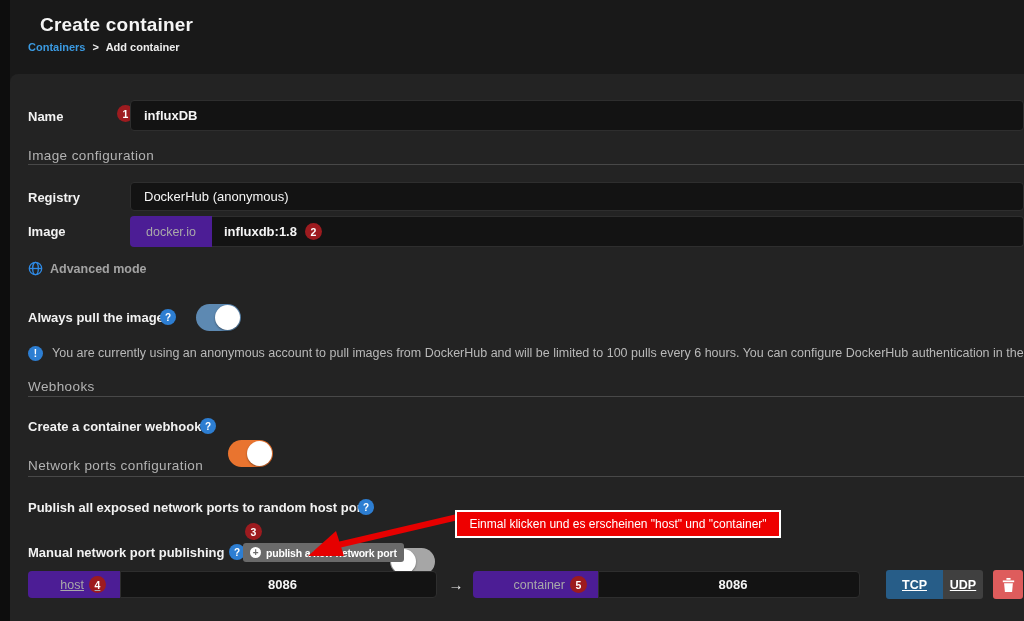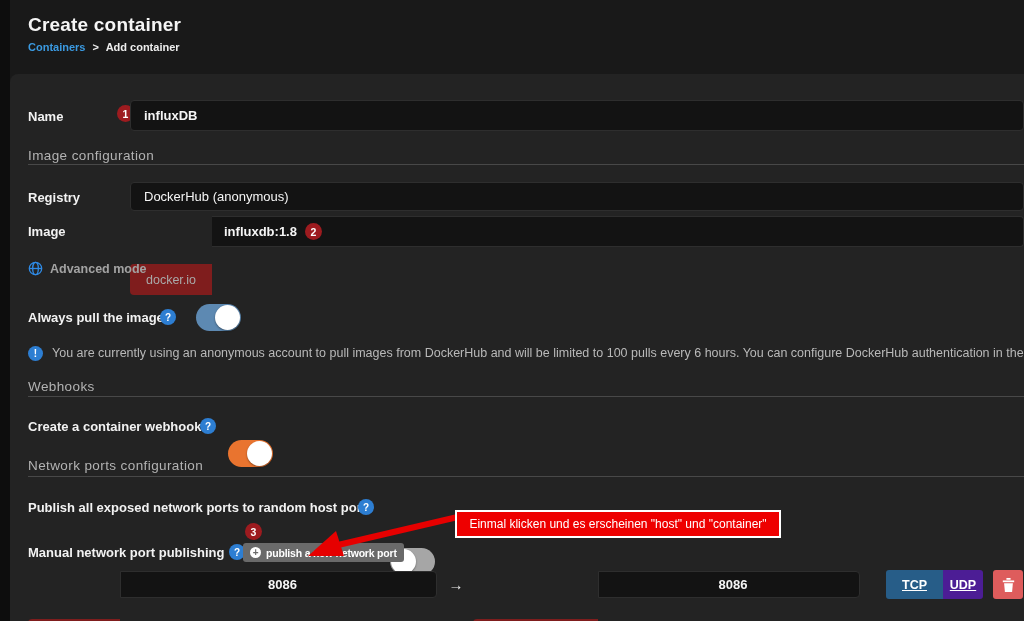--- a/index.html
+++ b/index.html
@@ -7,21 +7,21 @@
   #screen {
     position:relative; width:1024px; height:621px; overflow:hidden;
     background:#0d0d0d; font-family:"Liberation Sans", sans-serif;
     -webkit-font-smoothing:antialiased;
   }
   .content-bg { position:absolute; left:10px; top:0; width:1014px; height:621px; background:#191919; }
   .card { position:absolute; left:10px; top:74px; width:1014px; height:547px; background:#232323; border-radius:8px 0 0 0; }
 
   .abs { position:absolute; }
 
-  .page-title { left:28px; top:14px; font-size:19px; font-weight:700; color:#f5f5f5; letter-spacing:0.2px; }
+  .page-title { left:40px; top:14px; font-size:19px; font-weight:700; color:#f5f5f5; letter-spacing:0.2px; }
   .breadcrumb { left:28px; top:41px; font-size:11px; font-weight:700; color:#ededed; }
   .breadcrumb .bc-link { color:#3b9ae1; cursor:pointer; }
   .breadcrumb .bc-sep { margin:0 4px; }
 
   .field-label { font-size:13px; font-weight:700; color:#f2f2f2; }
 
   .tb { background:#131313; border:1px solid #2e2e2e; border-radius:4px; color:#f5f5f5; outline:none; font-family:"Liberation Sans",sans-serif; }
   input.tb { padding-left:13px; font-size:13px; }
 
   .section-title { font-size:13.5px; color:#b3b3b3; letter-spacing:0.4px; }
@@ -50,28 +50,28 @@
   .be-pill { display:flex; align-items:center; gap:9px; height:28px; padding:0 16px;
     border:1px solid #bb6a21; border-radius:14px; cursor:pointer; }
   .be-pill .be-text { color:#3aa0f2; font-size:13px; font-weight:700; }
 
   .gray-btn { display:flex; align-items:center; gap:5px; height:19px; padding:0 7px;
     background:#6a6a6a; border-radius:3px; border:none; cursor:pointer;
     color:#fff; font-size:10.5px; font-weight:700; letter-spacing:-0.2px; font-family:"Liberation Sans",sans-serif; }
   .plus-ic { width:11px; height:11px; border-radius:50%; background:#fff; color:#6a6a6a;
     font-size:10px; font-weight:700; display:flex; align-items:center; justify-content:center; line-height:1; }
 
-  .addon { background:#7f1d1d; border-radius:4px 0 0 4px; display:flex; align-items:center;
-    justify-content:flex-end; gap:5px; color:#a9a9a9; font-size:12.5px;margin-top:48px; }
+  .addon { background:#4c1d95; border-radius:4px 0 0 4px; display:flex; align-items:center;
+    justify-content:flex-end; gap:5px; color:#a9a9a9; font-size:12.5px; }
   input.port-input { padding-left:8px; font-weight:700; border-radius:0 4px 4px 0;text-align:center; }
   input.val-bold { font-weight:600; }
 
   .proto-btn { border:none; color:#fff; font-size:12.5px; font-weight:700; cursor:pointer; font-family:"Liberation Sans",sans-serif;text-decoration:underline; }
   .tcp { background:#275d88; border-radius:3px 0 0 3px; }
-  .udp { background:#4c1d95; border-radius:0 3px 3px 0; }
+  .udp { background:#404040; border-radius:0 3px 3px 0; }
   .trash-btn { background:#de5c5c; border:none; border-radius:3px; display:flex; align-items:center; justify-content:center; cursor:pointer; }
 
   .annotation { background:#ee0000; border:2px solid #ffffff; color:#fff; font-size:12px;
     display:flex; align-items:center; justify-content:center; white-space:nowrap; }
 
   .img-valbox { display:flex; align-items:center; gap:8px; padding-left:12px;
     background:#131313; border:1px solid #2e2e2e; border-left:none; border-radius:0 4px 4px 0; }
   .img-valbox .img-val { color:#f5f5f5; font-size:13px; font-weight:700; }
 
   .flow-arrow { color:#e8e8e8; font-size:15px; font-weight:700; display:flex; align-items:center; justify-content:center; }

